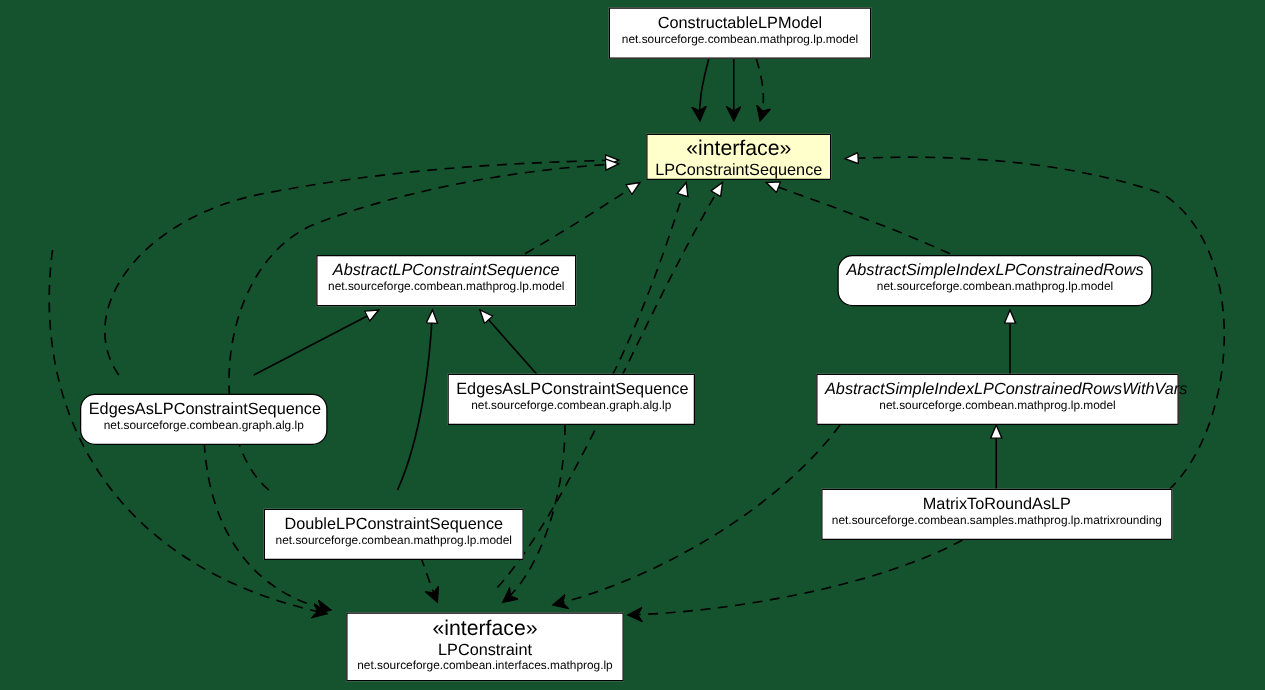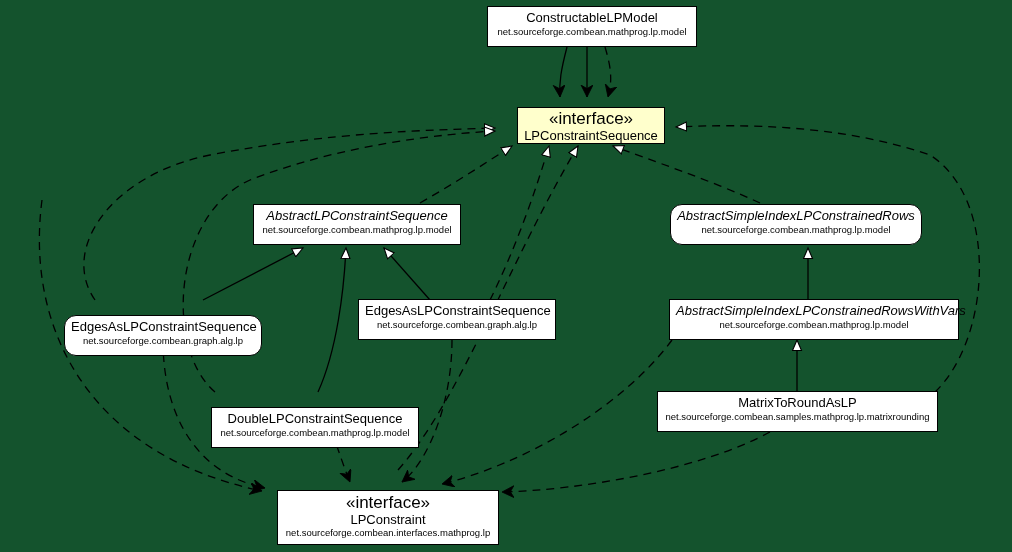--- a/index.html
+++ b/index.html
@@ -151,21 +151,21 @@
   <div class="node" style="left:64px; top:315px; width:198px; height:41px;border-radius:12px;">
     <span class="cname">EdgesAsLPConstraintSequence</span>
     <span class="pkg">net.sourceforge.combean.graph.alg.lp</span>
   </div>
 
   <div class="node" style="left:358px; top:299px; width:198px; height:41px;">
     <span class="cname">EdgesAsLPConstraintSequence</span>
     <span class="pkg">net.sourceforge.combean.graph.alg.lp</span>
   </div>
 
-  <div class="node" style="left:653px; top:299px; width:290px; height:41px;margin-left:16px;">
+  <div class="node" style="left:653px; top:299px; width:290px; height:41px;">
     <span class="cname abstract">AbstractSimpleIndexLPConstrainedRowsWithVars</span>
     <span class="pkg">net.sourceforge.combean.mathprog.lp.model</span>
   </div>
 
   <div class="node" style="left:211px; top:391px; width:208px; height:41px;margin-top:16px;">
     <span class="cname">DoubleLPConstraintSequence</span>
     <span class="pkg">net.sourceforge.combean.mathprog.lp.model</span>
   </div>
 
   <div class="node" style="left:657px; top:391px; width:281px; height:41px;">

